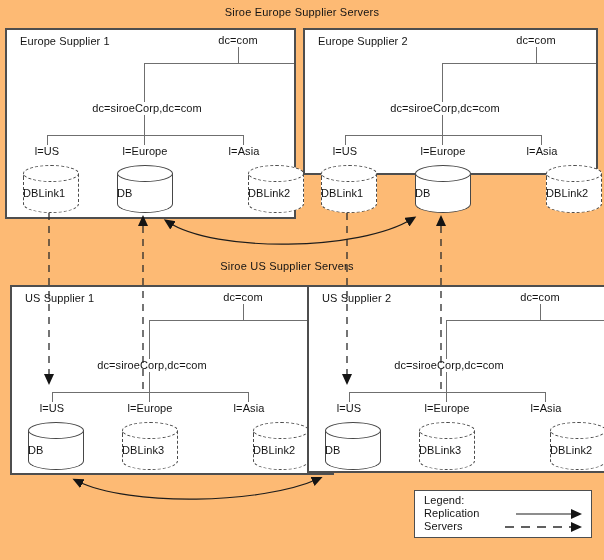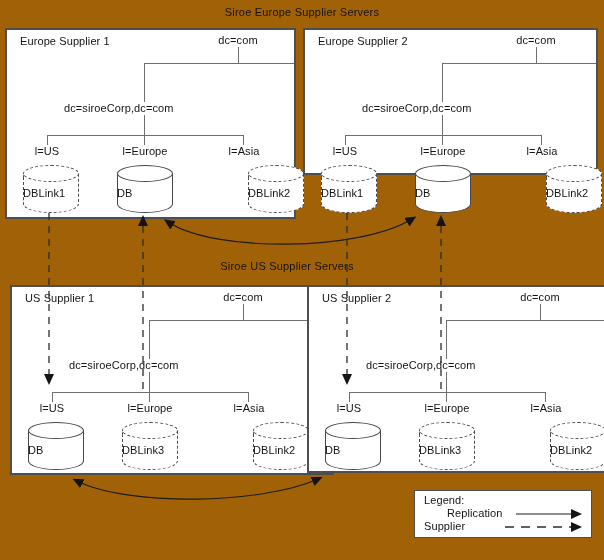--- a/index.html
+++ b/index.html
@@ -1,25 +1,25 @@
 <!DOCTYPE html>
 <html><head>
 <meta charset="utf-8">
 <style>
   html,body{margin:0;padding:0;background:#fff;}
   #canvas{
-    position:relative;width:604px;height:560px;background:#a16207;overflow:hidden;
+    position:relative;width:604px;height:560px;background:#fdba74;overflow:hidden;
     font-family:"Liberation Sans","DejaVu Sans",sans-serif;color:#111;
   }
   .lbl{font-size:11px;line-height:11px;white-space:nowrap;letter-spacing:.1px;color:#141414;}
   .sec-title{position:absolute;text-align:center;font-size:11px;letter-spacing:.2px;}
   .panel{position:absolute;border:2px solid #4e4e4e;background:#fff;box-sizing:border-box;}
   .panel-title{position:absolute;left:13px;top:6px;}
   .node-root{position:absolute;left:195px;top:5px;width:72px;text-align:center;}
-  .node-suffix{position:absolute;left:57px;top:73px;width:210px;text-align:left;}
+  .node-suffix{position:absolute;left:35px;top:73px;width:210px;text-align:center;}
   .tl{position:absolute;background:#6f6f6f;}
   .root-stub{left:231px;top:17px;width:1px;height:16px;}
   .rail1{left:137px;right:0;top:33px;height:1px;}
   .vline1{left:137px;top:33px;width:1px;height:39px;}
   .stub2{left:137px;top:85px;width:1px;height:20px;}
   .rail2{left:40px;top:105px;width:197px;height:1px;}
   .bstub{top:105px;width:1px;height:10px;}
   .b1{left:40px;}.b2{left:137px;}.b3{left:236px;}
   .branch-label{position:absolute;top:116px;width:70px;text-align:center;}
   .bl1{left:5px;}.bl2{left:103px;}.bl3{left:202px;}
@@ -28,21 +28,21 @@
   .cyl-body{position:absolute;left:0;top:8px;width:100%;height:40px;box-sizing:border-box;
     border:1.4px solid #474747;border-top:none;background:#fff;
     border-radius:0 0 28px 28px / 0 0 9px 9px;}
   .cyl-top{position:absolute;left:0;top:0;width:100%;height:17px;box-sizing:border-box;
     border:1.4px solid #474747;border-radius:50%;background:#fff;}
   .cyl.dashed .cyl-body,.cyl.dashed .cyl-top{border-style:dashed;border-color:#4a4a4a;}
   .cyl-label{position:absolute;left:0;right:0;top:23px;text-align:left;}
   .legend{position:absolute;left:414px;top:490px;width:178px;height:48px;
     border:1.5px solid #4e4e4e;box-sizing:border-box;background:#fff;}
   .legend .row1{position:absolute;left:9px;top:4px;}
-  .legend .row2{position:absolute;left:9px;top:17px;margin-left:23px;}
+  .legend .row2{position:absolute;left:9px;top:17px;}
   .legend .row3{position:absolute;left:9px;top:30px;}
   svg.overlay{position:absolute;left:0;top:0;pointer-events:none;}
   .rep{stroke:#1c1c1c;stroke-width:1.2;fill:none;}
   .chain{stroke:#2c2c2c;stroke-width:1.3;fill:none;stroke-dasharray:7 6;}
   .chain-legend{stroke:#2c2c2c;stroke-width:1.3;fill:none;stroke-dasharray:9 7;}
 </style>
 </head>
 <body>
 
 <div id="canvas">
@@ -175,21 +175,21 @@
     <div class="cyl c3 dashed">
       <div class="cyl-body"></div>
       <div class="cyl-top"></div>
       <div class="cyl-label lbl">DBLink2</div>
     </div>
   </div>
 
   <div class="legend">
     <div class="row1 lbl">Legend:</div>
     <div class="row2 lbl">Replication</div>
-    <div class="row3 lbl">Supplier</div>
+    <div class="row3 lbl">Servers</div>
   </div>
 
   <svg class="overlay" width="604" height="560" viewBox="0 0 604 560">
     <defs>
       <marker id="ah" markerUnits="userSpaceOnUse" markerWidth="13" markerHeight="11" refX="6" refY="5" orient="auto">
         <path d="M0,0 L11,5 L0,10 Z" fill="#141414"></path>
       </marker>
       <marker id="ahr" markerUnits="userSpaceOnUse" markerWidth="13" markerHeight="11" refX="6" refY="5" orient="auto-start-reverse">
         <path d="M0,0 L11,5 L0,10 Z" fill="#141414"></path>
       </marker>

